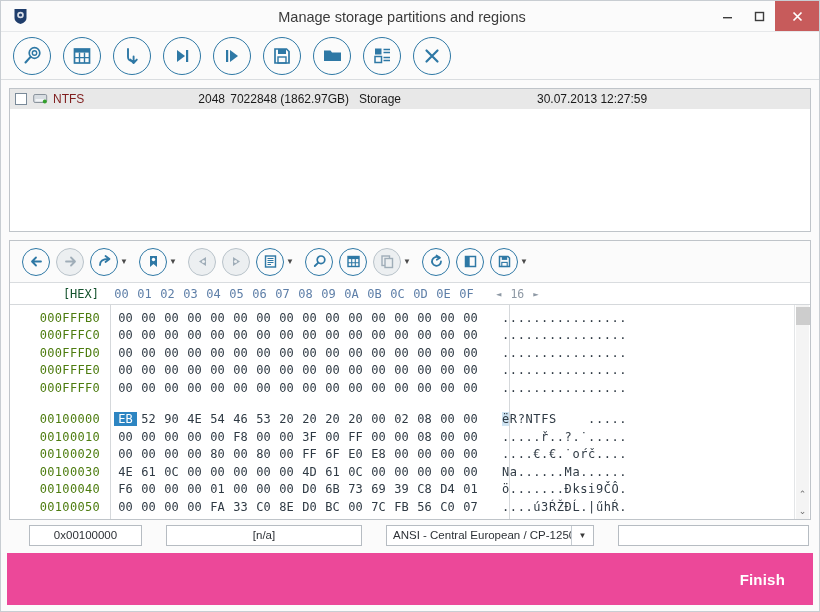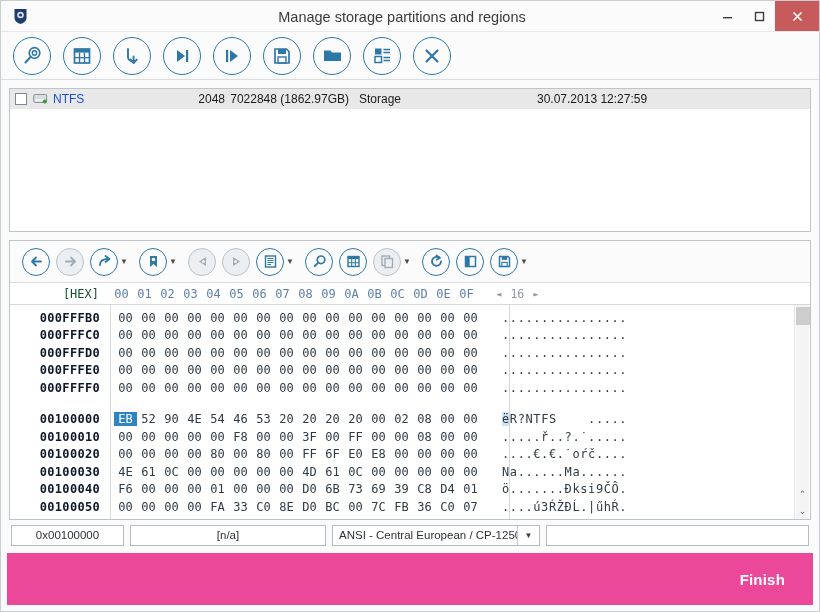--- a/index.html
+++ b/index.html
@@ -94,21 +94,21 @@
   .c-start { width: 110px; justify-content: flex-end; text-align: right; }
   .c-size  { width: 124px; justify-content: flex-end; }
   .c-label { width: 178px; }
   .c-created { width: 160px; }
   .c-rest  { flex: 1; }
   .th-right { text-align: right; }
   .chk {
     width: 12px; height: 12px; border: 1px solid #7a8a99;
     background: #fff; margin-right: 6px; flex: 0 0 auto;
   }
-  .fs-name { color: #1d4ed8; }
+  .fs-name { color: #7f1d1d; }
   
   .hex-panel {
     margin: 8px 8px 0 8px;
     border: 1px solid #bfc4c9;
     background: #ffffff;
     flex: 1;
     display: flex; flex-direction: column;
     overflow: hidden;
   }
   .toolbar-hex {
@@ -158,21 +158,21 @@
   .hex-scrollarea {
     flex: 1; display: flex; flex-direction: column;
     padding-top: 4px; position: relative;
   }
   .hex-line {
     display: flex; height: 17.5px; align-items: center;
     font-family: "DejaVu Sans Mono", monospace; font-size: 12px;
   }
   .hl-offset {
     width: 100px; text-align: right; padding-right: 10px;
-    color: #0f172a; letter-spacing: 0.3px; font-weight: bold;
+    color: #4d7c0f; letter-spacing: 0.3px;
   }
   .hl-bytes { display: flex; padding-left: 4px; color: #2f3a44; }
   .hl-bytes span {
     width: 23px; text-align: center; display: inline-block;
   }
   .hl-bytes span.sel { background: #2d85c2; color: #ffffff; }
   .hl-ascii {
     margin-left: 20px; color: #2f3a44; white-space: pre;
     letter-spacing: 0.6px;
   }
@@ -202,21 +202,21 @@
   }
   
   .statusbar {
     height: 30px; min-height: 30px;
     display: flex; align-items: center; gap: 6px;
     padding: 0 10px; background: #fbfbfb;
   }
   .sfield {
     height: 21px; border: 1px solid #b6bcc2; background: #fff;
     display: flex; align-items: center; justify-content: center;
-    font-size: 11.5px; color: #2d3136;
+    font-size: 11.5px; color: #2d3136; margin-left: 18px;
   }
   .sf1 { width: 113px; }
   .sf2 { width: 196px; }
   .sf3 { width: 110px; }
   .sf4 {
     width: 208px; justify-content: flex-start; padding-left: 6px;
     position: relative;
   }
   .sf4 .dd {
     position: absolute; right: 0; top: 0; bottom: 0; width: 22px;
@@ -736,21 +736,21 @@
               <span>00</span>
               <span>FA</span>
               <span>33</span>
               <span>C0</span>
               <span>8E</span>
               <span>D0</span>
               <span>BC</span>
               <span>00</span>
               <span>7C</span>
               <span>FB</span>
-              <span>36</span>
+              <span>56</span>
               <span>C0</span>
               <span>07</span>
           </div>
           <div class="hl-ascii">....ú3ŔŽĐĹ.|űhŔ.</div>
         </div>
       </div>
 
       <div class="vscroll">
         <div class="vs-track"></div>
         <div class="vs-thumb"></div>

